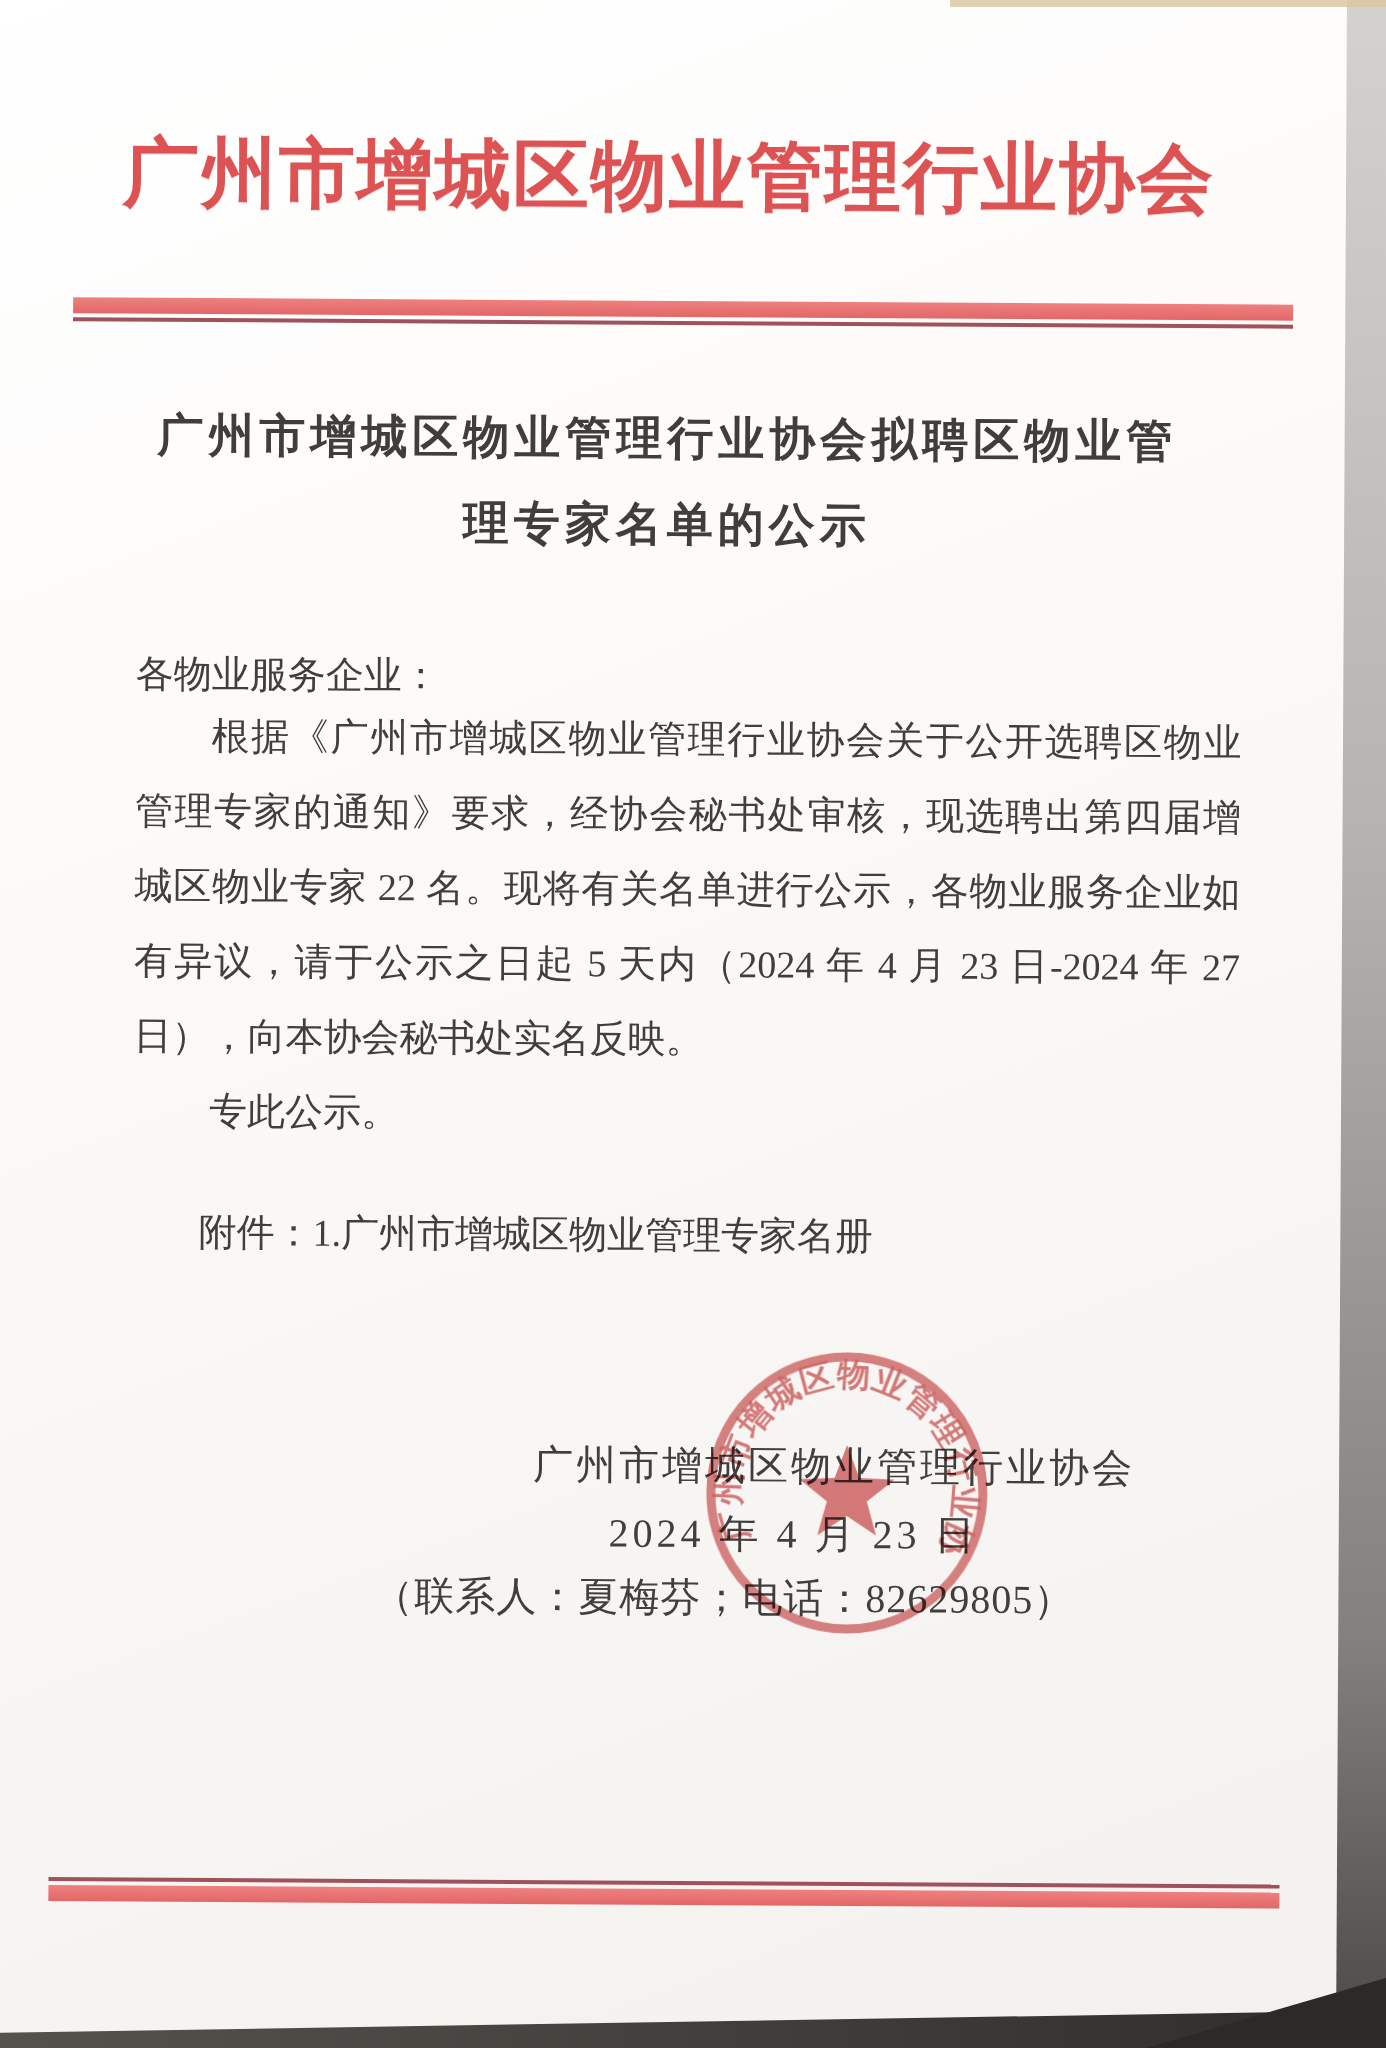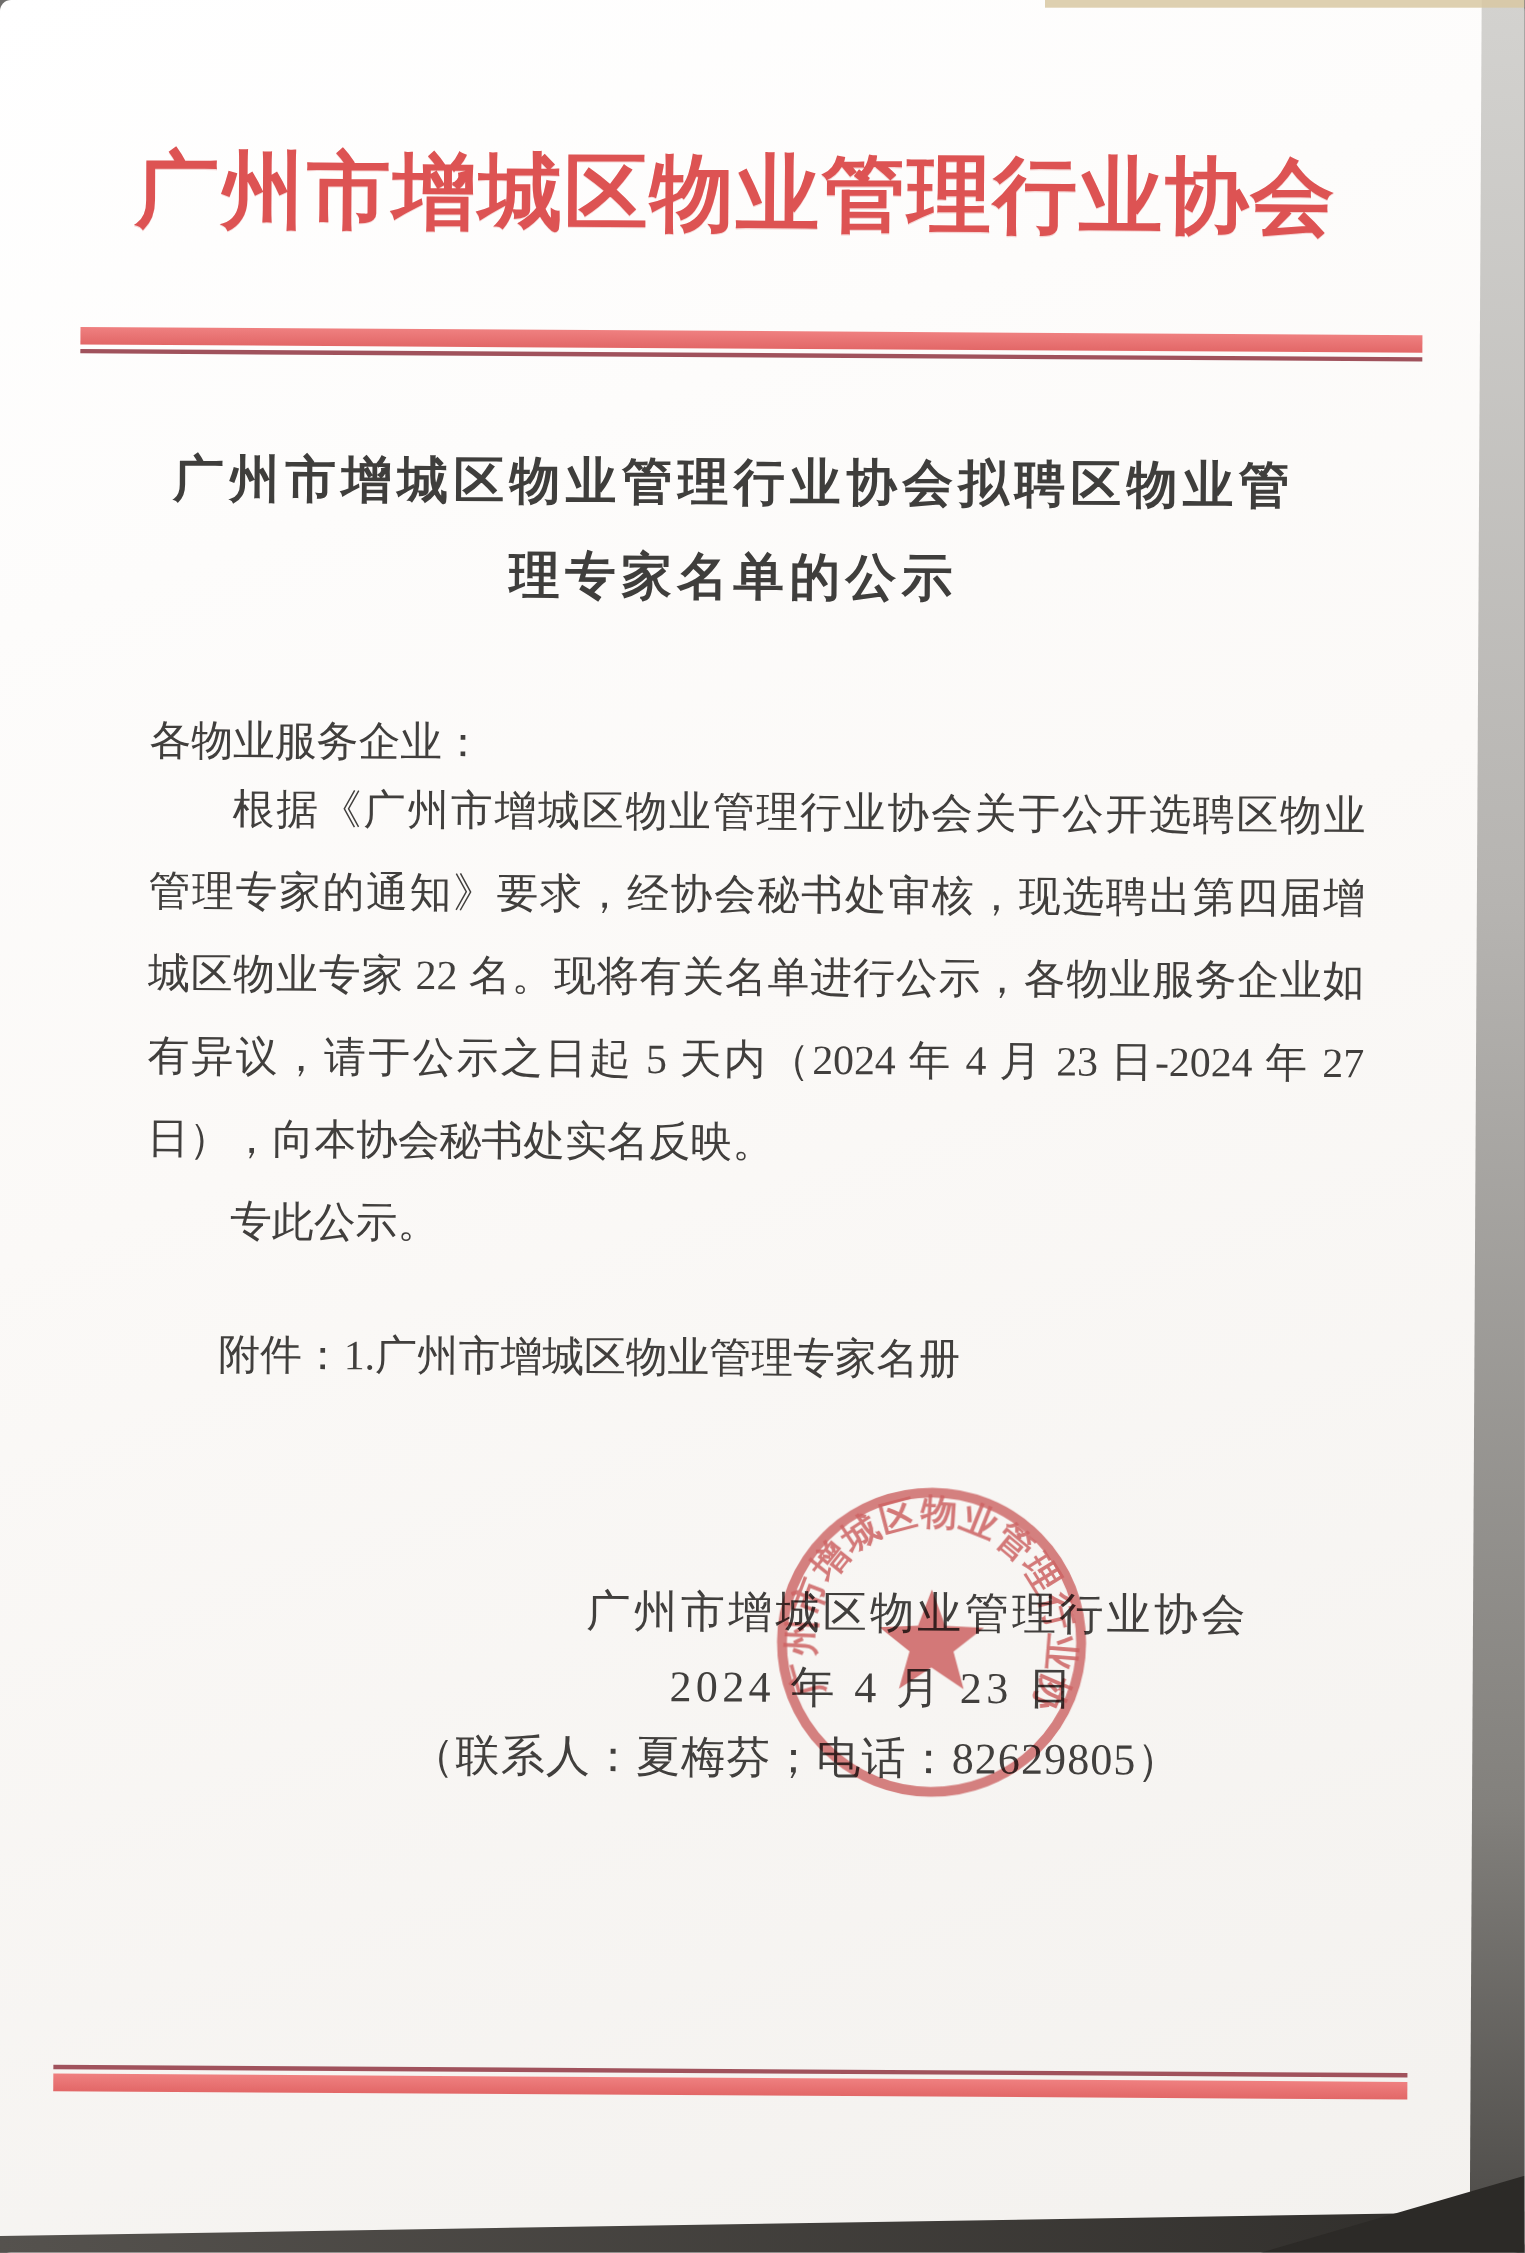--- a/index.html
+++ b/index.html
@@ -6,21 +6,20 @@
   body{
     width:1386px;height:2048px;
     background:#6f6e6c;
     font-family:"Liberation Serif","DejaVu Serif",serif;
     overflow:hidden;position:relative;
   }
   .photo{position:absolute;inset:0;overflow:hidden;}
   .paper{
     position:absolute;inset:0;
     background:linear-gradient(160deg,#ffffff 0%,#fbf9f7 45%,#f3f1ee 100%);
-    border-radius:10px;
   }
   .tilt{position:absolute;inset:0;transform:rotate(0.35deg);transform-origin:50% 0;}
 
   
   .masthead{
     position:absolute;top:126px;left:0;width:1340px;
     text-align:center;font-size:76px;font-weight:bold;
     color:#dd5353;letter-spacing:2px;white-space:nowrap;
     text-shadow:0 1px 0 rgba(220,90,90,.25);
   }

